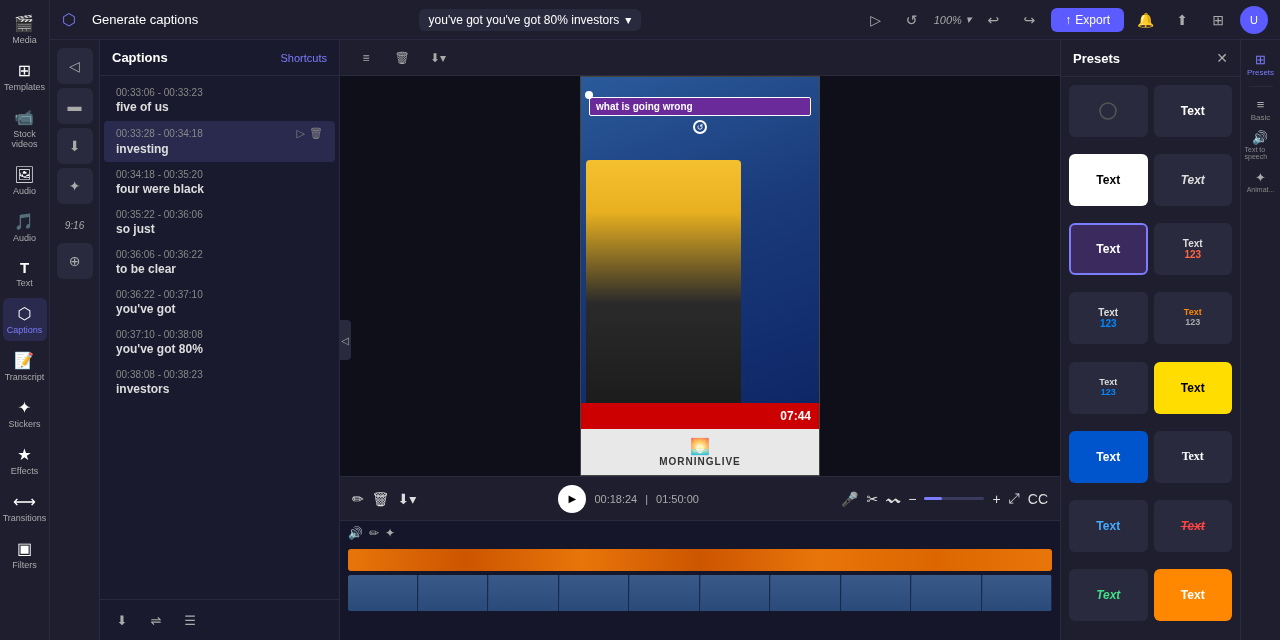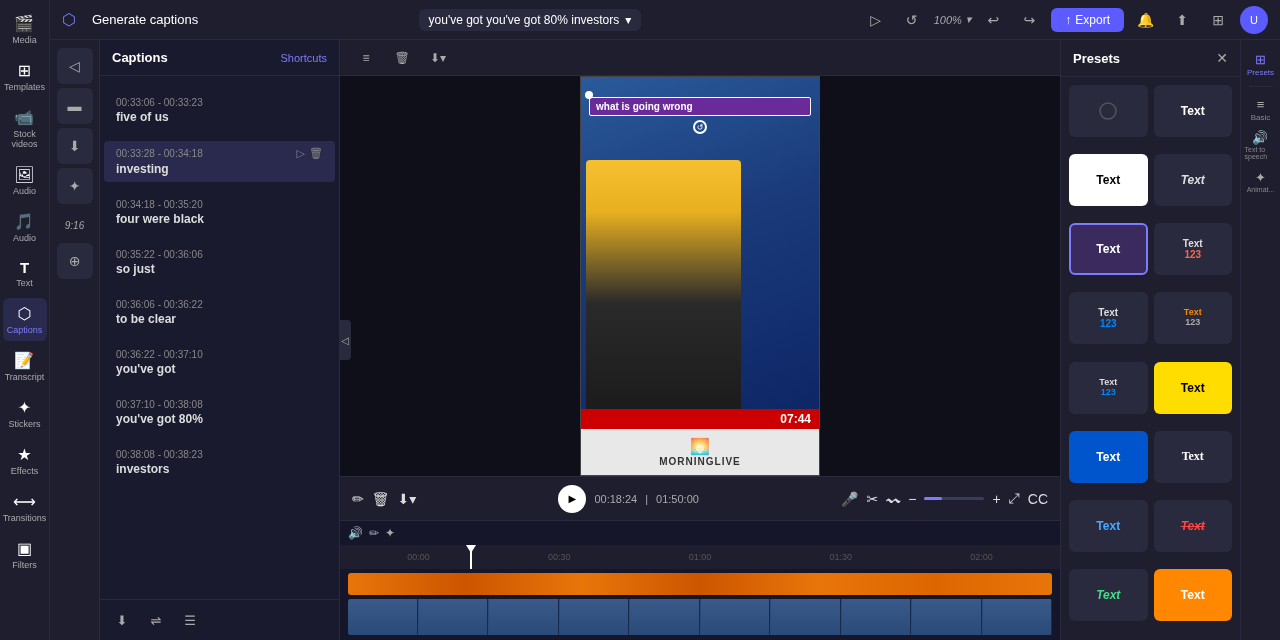--- a/index.html
+++ b/index.html
@@ -111,21 +111,21 @@
     }
     .captions-header-title { font-size: 13px; font-weight: 600; }
     .shortcuts-link { font-size: 11px; color: #7c7cff; cursor: pointer; }
     .captions-list { flex: 1; overflow-y: auto; padding: 4px 0; }
     .captions-list::-webkit-scrollbar { width: 4px; }
     .captions-list::-webkit-scrollbar-thumb { background: #3a3a4e; border-radius: 2px; }
     .caption-item {
       padding: 6px 12px;
       cursor: pointer;
       border-radius: 4px;
-      margin: 11px 4px;
+      margin: 1px 4px;
     }
     .caption-item.active { background: #2a2a4e; }
     .caption-time { font-size: 10px; color: #888; margin-bottom: 2px; display: flex; justify-content: space-between; align-items: center; }
     .caption-text { font-size: 12px; color: #ddd; font-weight: bold; }
     .caption-actions { display: flex; gap: 4px; }
     .caption-action-btn { background: none; border: none; color: #888; cursor: pointer; font-size: 11px; }
 
     
     .canvas-area {
       flex: 1;
@@ -512,21 +512,21 @@
               <div style="background:#6a2a9a;color:#fff;font-size:10px;font-weight:bold;padding:3px 6px;border-radius:2px;border:1px solid #fff;">
                 <span>what is going wrong</span>
               </div>
               <div style="width:14px;height:14px;border:2px solid #fff;border-radius:50%;margin:4px auto 0;display:flex;align-items:center;justify-content:center;font-size:8px;color:#fff;">↺</div>
             </div>
 
             <div style="position:absolute;bottom:55px;left:5px;width:155px;height:260px;overflow:hidden;">
               <div style="width:100%;height:100%;background:linear-gradient(180deg,#f5c030 0%,#e8b020 20%,#2a2a2a 55%,#1a1a1a 100%);border-radius:4px;"></div>
             </div>
 
-            <div style="position:absolute;bottom:46px;left:0;right:0;height:20px;background:#cc0000;display:flex;align-items:center;justify-content:flex-end;padding-right:8px;">
+            <div style="position:absolute;bottom:46px;left:0;right:0;height:26px;background:#cc0000;display:flex;align-items:center;justify-content:flex-end;padding-right:8px;">
               <span style="font-size:12px;font-weight:bold;color:#fff;">07:44</span>
             </div>
 
             <div style="position:absolute;bottom:0;left:0;right:0;height:46px;background:#e8e8e8;display:flex;align-items:center;justify-content:center;">
               <div style="display:flex;flex-direction:column;align-items:center;">
                 <div style="font-size:16px;color:#f5a020;">🌅</div>
                 <div style="font-size:10px;font-weight:bold;color:#333;letter-spacing:1px;">MORNINGLIVE</div>
               </div>
             </div>
           </div>
@@ -556,33 +556,20 @@
       </div>
 
       <div class="timeline-area">
 
         <div style="display:flex;align-items:center;height:24px;padding:0 8px;gap:6px;">
           <button class="tl-btn">🔊</button>
           <button class="tl-btn">✏</button>
           <button class="tl-btn">✦</button>
         </div>
 
-        <div class="timeline-ruler" style="position:relative;">
-          <div class="timeline-marks">
-            <div class="timeline-mark">00:00</div>
-            <div class="timeline-mark">00:30</div>
-            <div class="timeline-mark">01:00</div>
-            <div class="timeline-mark">01:30</div>
-            <div class="timeline-mark">02:00</div>
-          </div>
-
-          <div class="playhead" style="left:18%;">
-            <div class="playhead-triangle"></div>
-          </div>
-        </div>
 
         <div class="timeline-tracks">
 
           <div class="timeline-track" style="height:22px;background:linear-gradient(90deg,#e8750a,#cc5500,#e8750a,#cc5500,#e8750a,#dd6600,#e8750a);border-radius:3px;"></div>
 
           <div class="video-track">
             <div class="video-thumb"></div>
             <div class="video-thumb"></div>
             <div class="video-thumb"></div>
             <div class="video-thumb"></div>

